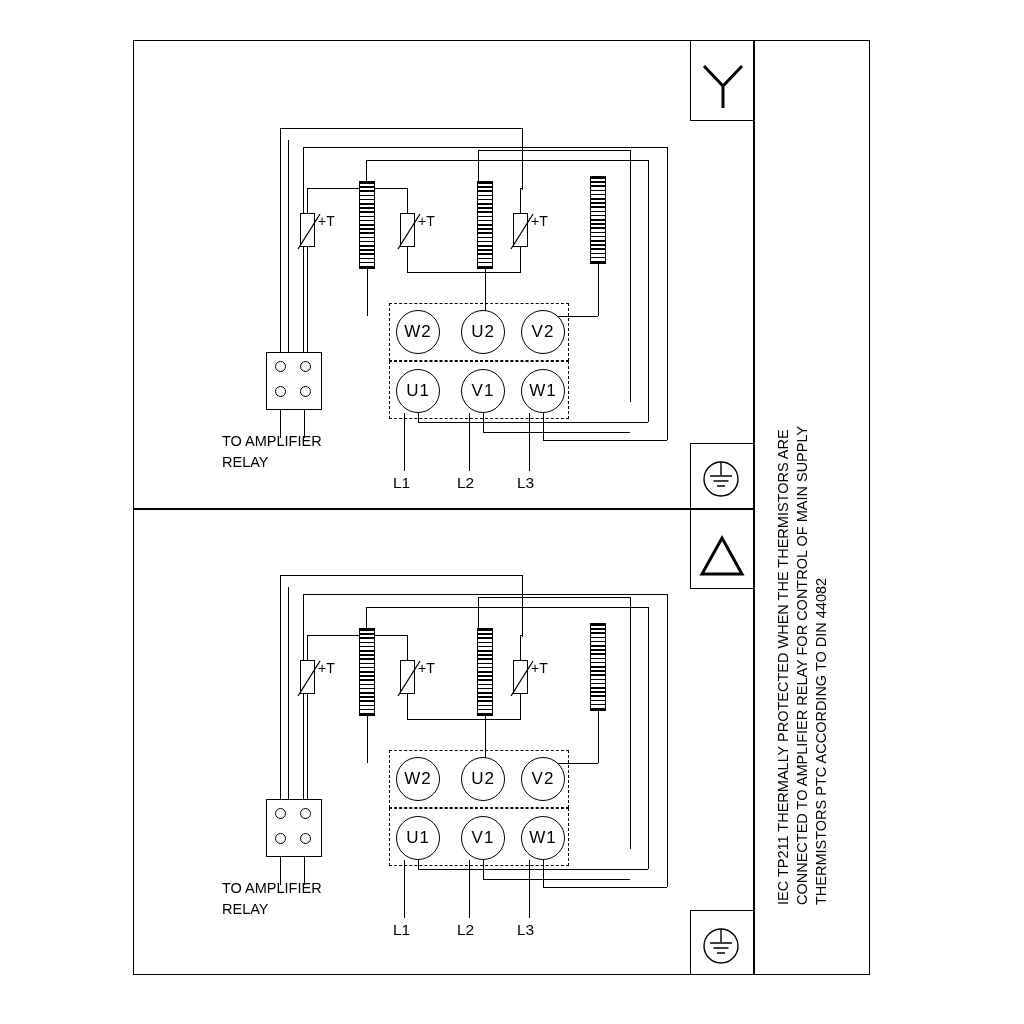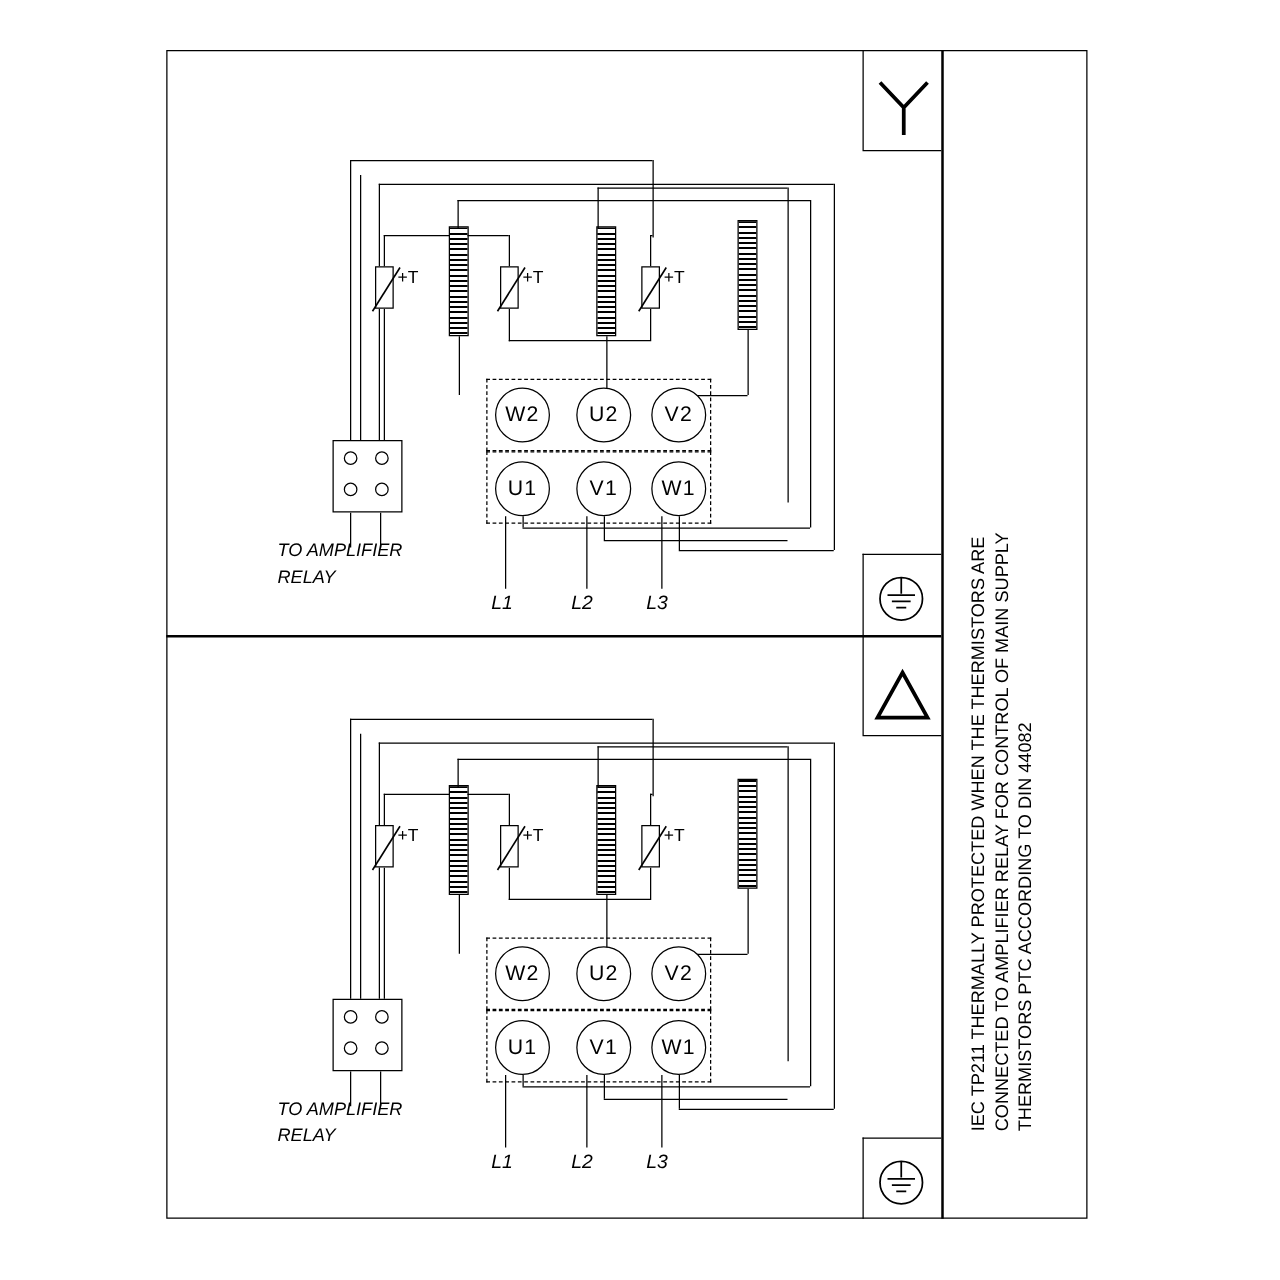--- a/index.html
+++ b/index.html
@@ -113,21 +113,20 @@
     border-radius: 50%;
     box-sizing: border-box;
     background: #fff;
   }
   
   .txt {
     position: absolute;
     font-size: 14.5px;
     color: #000;
     white-space: nowrap;
-    font-style: italic;
   }
   .txt.phase { font-size: 15.5px; }
   
   .note {
     position: absolute;
     font-size: 14.5px;
     color: #000;
     white-space: nowrap;
     transform-origin: left top;
     transform: rotate(-90deg);

